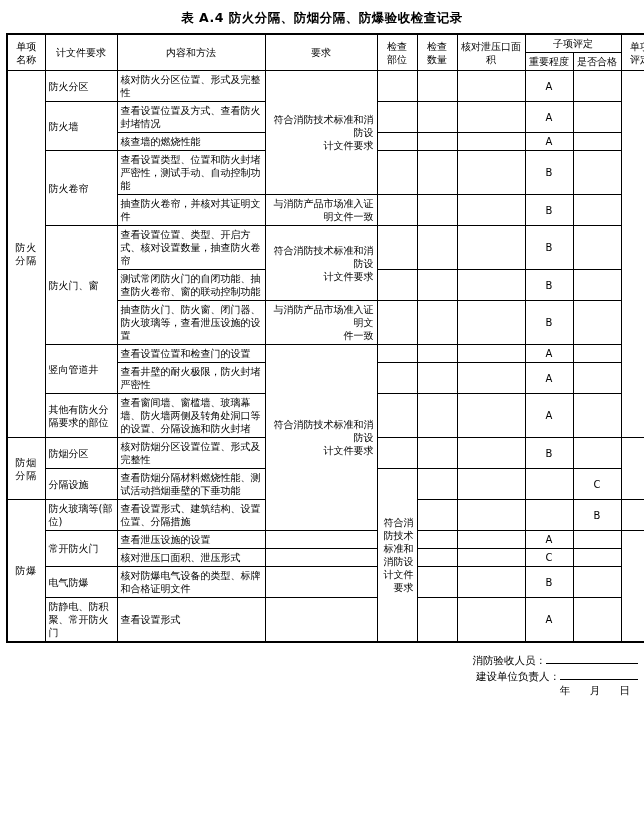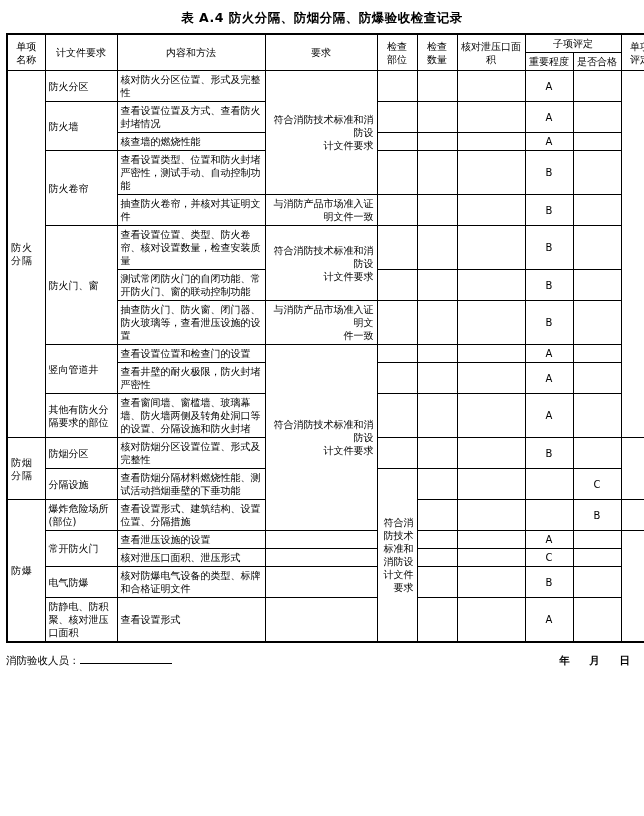--- a/index.html
+++ b/index.html
@@ -47,21 +47,21 @@
   .hdr {
     text-align: center;
     font-size: 10.5px;
     line-height: 13px;
     padding: 3px 2px;
   }
   table.main {
     border: 2px solid #000;
   }
   .vert-group {
-    text-align: left;
+    text-align: center;
     font-size: 11.5px;
     font-weight: bold;
     letter-spacing: 1px;
     line-height: 15px;
     padding: 2px 1px;
   }
   .sub-name {
     text-align: left;
     font-size: 10.5px;
     line-height: 14px;
@@ -83,30 +83,31 @@
     font-size: 10.5px;
   }
   .tiny { font-size: 9px; }
   .footer {
     margin: 9px auto 0 auto;
     width: 632px;
     font-size: 10.5px;
     display: flex;
     justify-content: space-between;
     align-items: flex-end;
+    flex-direction: column;
   }
   .footer-item { white-space: nowrap; }
   .ul-line {
     display: inline-block;
     border-bottom: 1px solid #000;
     width: 92px;
     height: 11px;
   }
   .ul-line.short { width: 78px; }
-  .sign-right { letter-spacing: 8px; font-weight: bold; }
+  .sign-right { letter-spacing: 8px; }
 </style>
 </head>
 <body>
 
 <div class="page">
 
   <div class="doc-title">表 A.4  防火分隔、防烟分隔、防爆验收检查记录</div>
 
   <table class="main">
     <colgroup>
@@ -207,34 +208,34 @@
         <td class="req-cell tiny" rowspan="1">与消防产品市场准入证明文件一致</td>
         <td></td>
         <td></td>
         <td></td>
         <td class="grade">B</td>
         <td></td>
       </tr>
 
       <tr>
         <td class="sub-name" rowspan="3">防火门、窗</td>
-        <td class="content-cell">查看设置位置、类型、防火卷帘、核对设置数量，检查安装质量</td>
+        <td class="content-cell">查看设置位置、类型、开启方式、核对设置数量，抽查防火卷帘</td>
         <td class="req-cell" rowspan="2">
           <div>符合消防技术标准和消防设</div>
           <div>计文件要求</div>
         </td>
         <td></td>
         <td></td>
         <td></td>
         <td class="grade">B</td>
         <td></td>
       </tr>
 
       <tr>
-        <td class="content-cell">测试常闭防火门的自闭功能、常开防火门、窗的联动控制功能</td>
+        <td class="content-cell">测试常闭防火门的自闭功能、抽查防火卷帘、窗的联动控制功能</td>
         <td></td>
         <td></td>
         <td></td>
         <td class="grade">B</td>
         <td></td>
       </tr>
 
       <tr>
         <td class="content-cell">抽查防火门、防火窗、闭门器、防火玻璃等，查看泄压设施的设置</td>
         <td class="req-cell" rowspan="1">
@@ -307,21 +308,21 @@
         <td></td>
         <td></td>
         <td class="grade">C</td>
         <td></td>
       </tr>
 
       <tr>
         <td class="vert-group" rowspan="5">
           <div>防爆</div>
         </td>
-        <td class="sub-name tiny" rowspan="1">爆炸危险场所(部位)</td>
+        <td class="sub-name tiny" rowspan="1">防火玻璃等(部位)</td>
         <td class="content-cell">查看设置形式、建筑结构、设置位置、分隔措施</td>
         <td></td>
         <td></td>
         <td></td>
         <td class="grade">B</td>
         <td></td>
         <td rowspan="5"></td>
       </tr>
 
       <tr>
@@ -347,31 +348,34 @@
         <td class="sub-name" rowspan="1">电气防爆</td>
         <td class="content-cell">核对防爆电气设备的类型、标牌和合格证明文件</td>
         <td></td>
         <td></td>
         <td></td>
         <td class="grade">B</td>
         <td></td>
       </tr>
 
       <tr>
-        <td class="sub-name" rowspan="1">防静电、防积聚、核对泄压口面积</td>
+        <td class="sub-name" rowspan="1">防静电、防积聚、常开防火门</td>
         <td class="content-cell">查看设置形式</td>
         <td></td>
         <td></td>
         <td></td>
         <td class="grade">A</td>
         <td></td>
       </tr>
     </tbody>
   </table>
 
   <div class="footer">
     <div class="footer-item">
       <span>消防验收人员：</span><span class="ul-line"></span>
     </div>
+    <div class="footer-item">
+      <span>建设单位负责人：</span><span class="ul-line short"></span>
+    </div>
     <div class="footer-item sign-right">年 月 日</div>
   </div>
 
 </div>
 
 </body></html>

